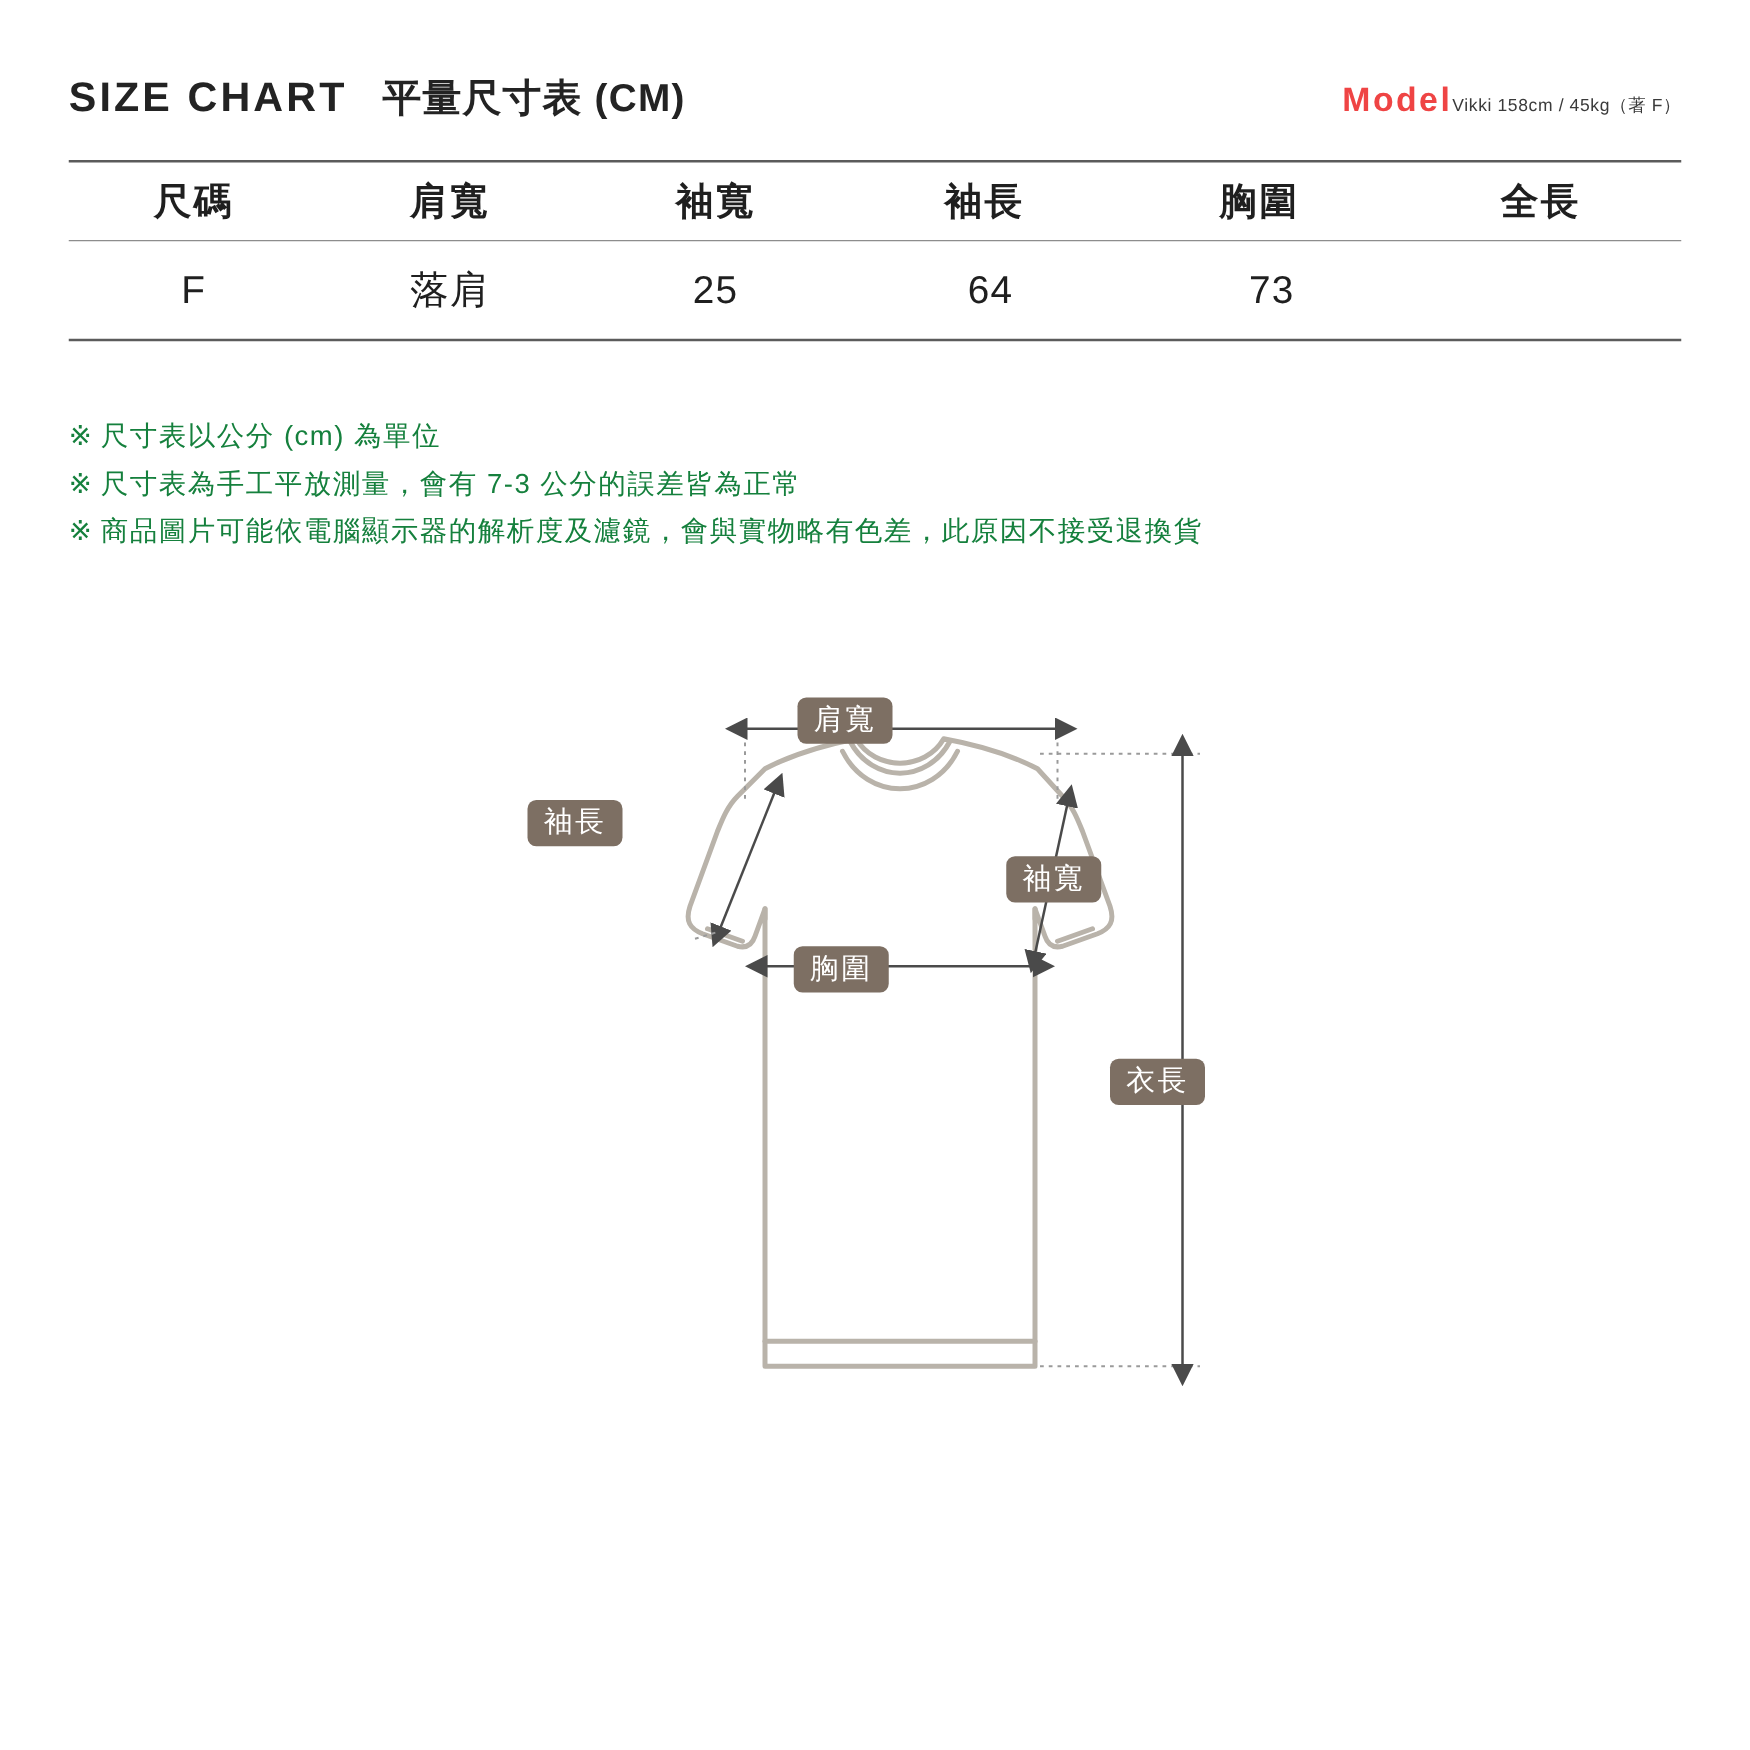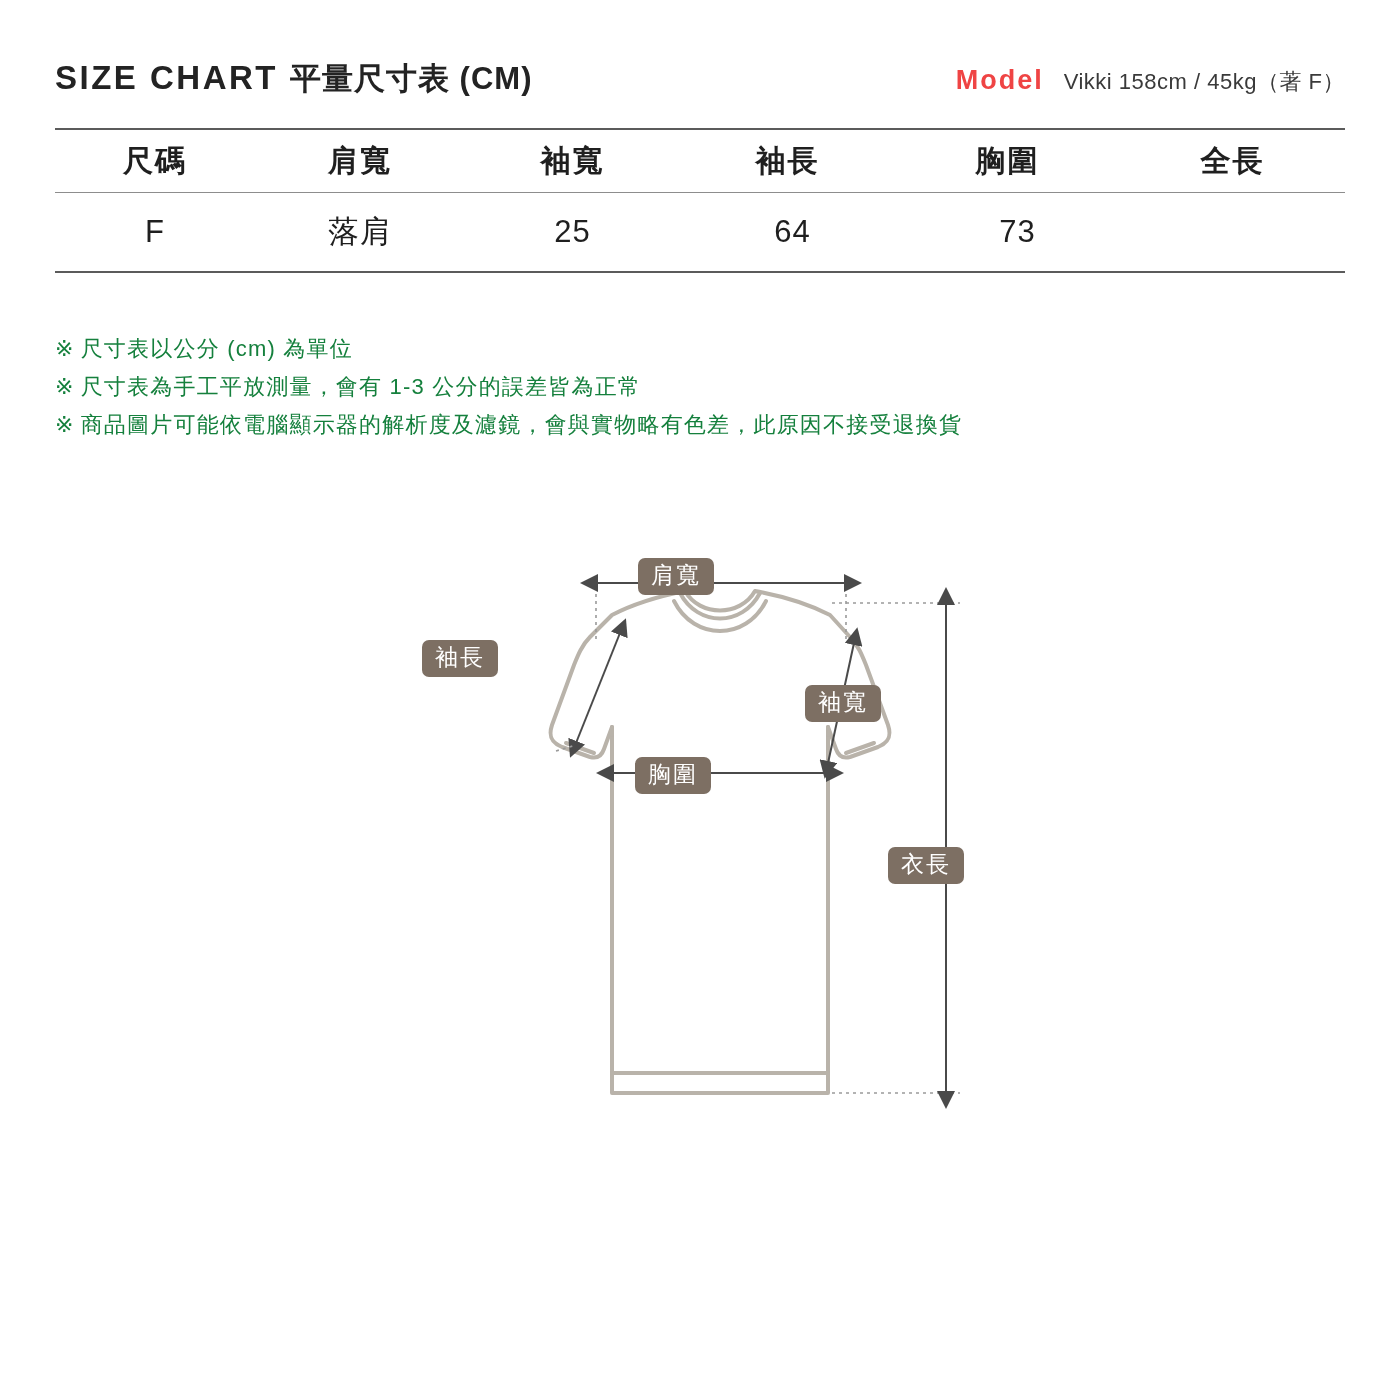--- a/index.html
+++ b/index.html
@@ -41,37 +41,37 @@
   .title-en {
     font-size: 33px;
     font-weight: bold;
     letter-spacing: 2.5px;
     color: #232323;
   }
   .title-zh {
     font-size: 31px;
     font-weight: bold;
     letter-spacing: 1px;
-    margin-left: 12px;
+    margin-left: 28px;
     color: #232323;
   }
   .model-wrap {
     display: flex;
     align-items: baseline;
   }
   .model-label {
     font-size: 27px;
     font-weight: bold;
     letter-spacing: 2px;
     color: #ef4444;
   }
   .model-value {
-    font-size: 22px;
+    font-size: 14px;
     letter-spacing: 0.5px;
-    margin-left: 20px;
+    margin-left: 0;
     color: #3a3a3a;
   }
 
   
   .table {
     position: absolute;
     left: 55px;
     top: 128px;
     width: 1290px;
   }
@@ -191,21 +191,21 @@
       <div class="tcell c5">73</div>
     </div>
     <div class="rule"></div>
   </div>
 
   <div class="notes">
     <div class="note">
       <span class="mark">※</span><span>尺寸表以公分 (cm) 為單位</span>
     </div>
     <div class="note">
-      <span class="mark">※</span><span>尺寸表為手工平放測量，會有 1-3 公分的誤差皆為正常</span>
+      <span class="mark">※</span><span>尺寸表為手工平放測量，會有 7-3 公分的誤差皆為正常</span>
     </div>
     <div class="note">
       <span class="mark">※</span><span>商品圖片可能依電腦顯示器的解析度及濾鏡，會與實物略有色差，此原因不接受退換貨</span>
     </div>
   </div>
 
   <div class="diagram">
     <svg width="660" height="600" viewBox="0 0 660 600">
       <defs>
         <marker id="arrL" markerWidth="9" markerHeight="9" refX="8" refY="4.5" orient="auto">

